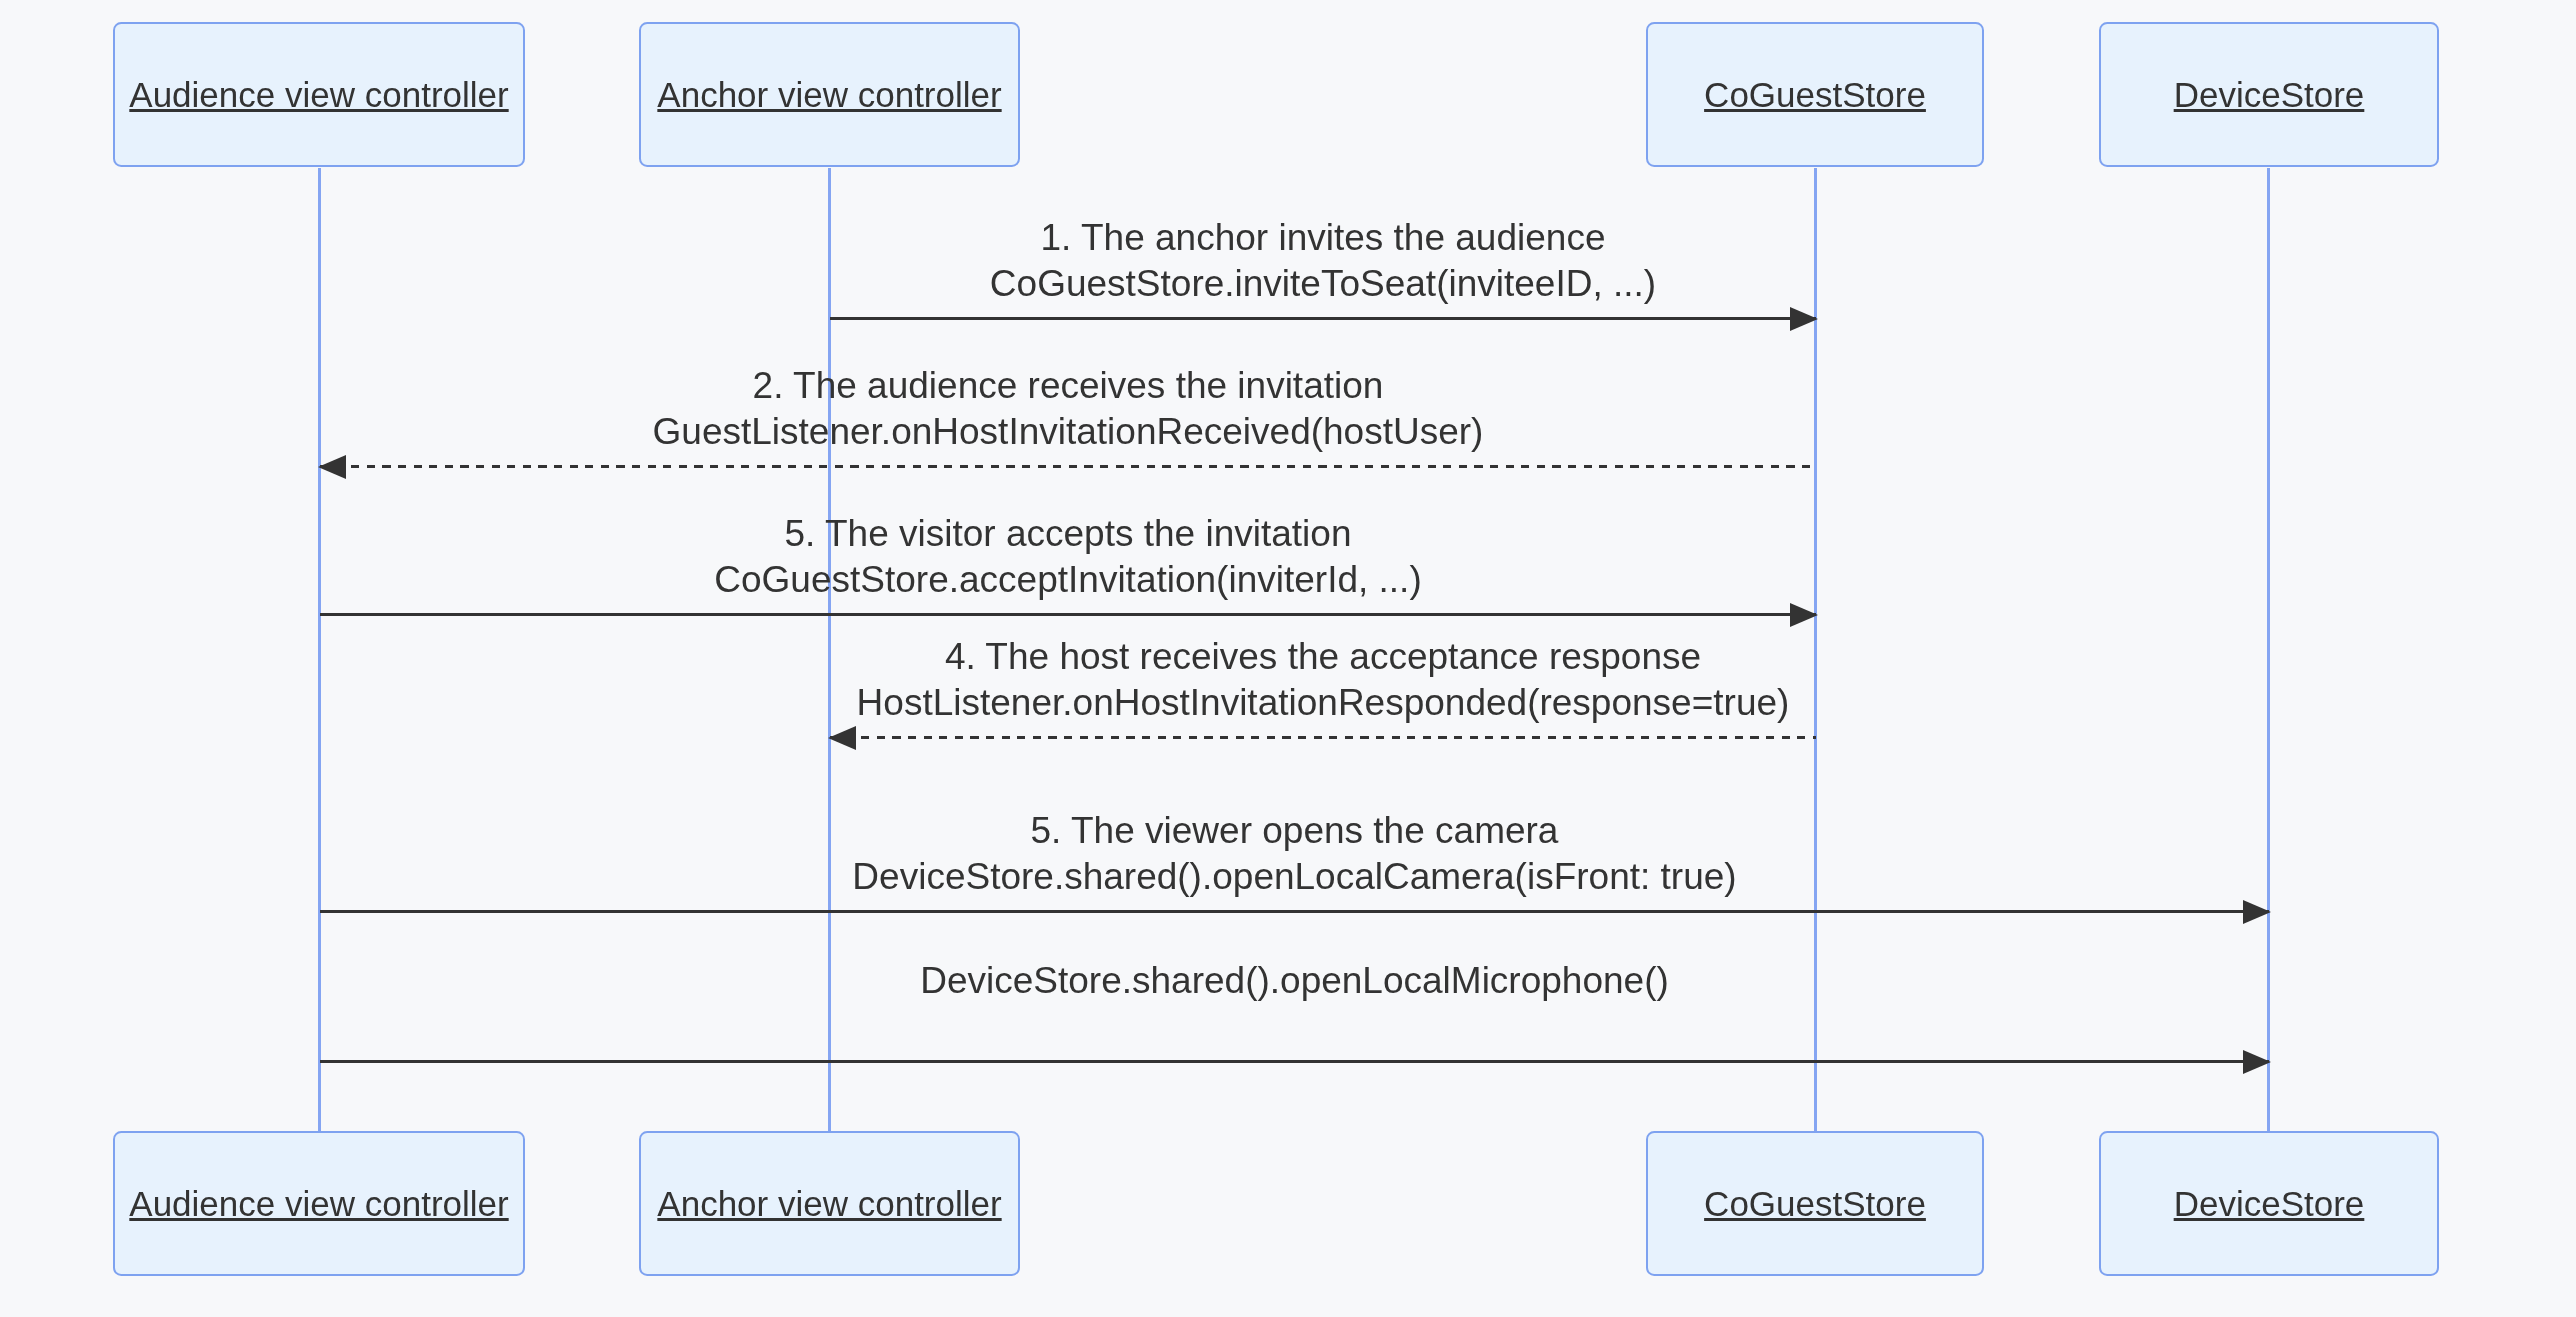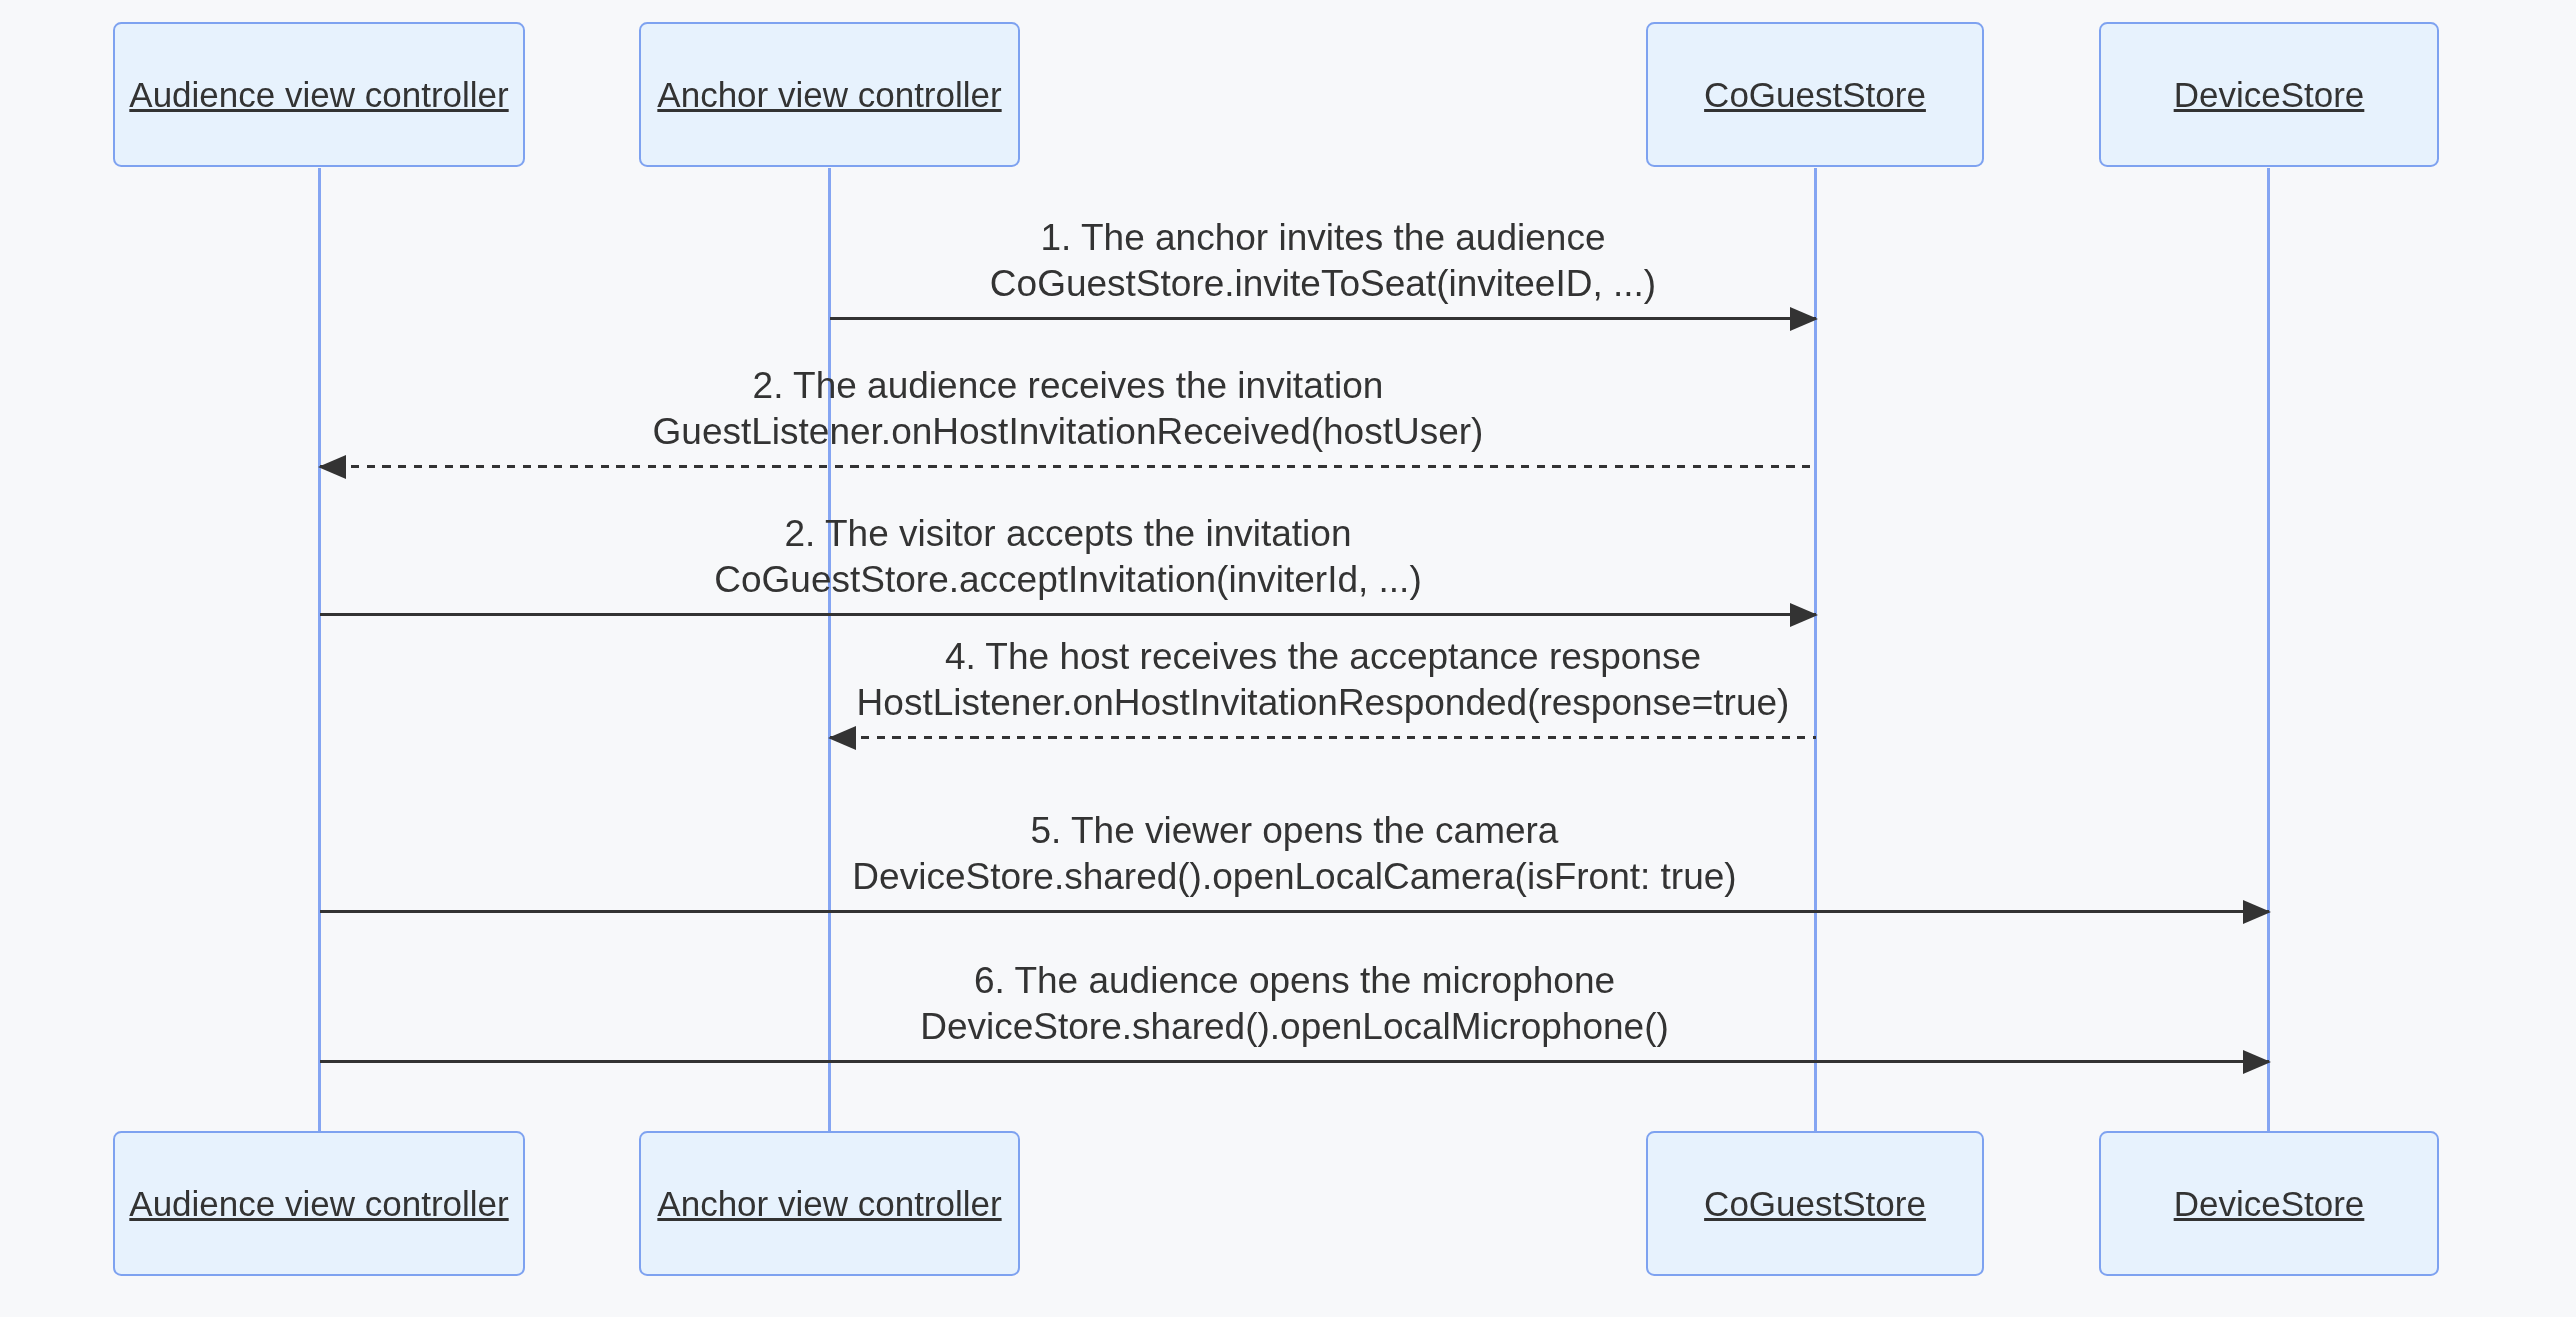--- a/index.html
+++ b/index.html
@@ -125,21 +125,21 @@
 
   <div class="msg" style="left:320px;top:363px;width:1496px">
     <div class="t">2. The audience receives the invitation</div>
     <div class="t">GuestListener.onHostInvitationReceived(hostUser)</div>
     <div class="arrowline dashed">
       <span class="head left"></span>
     </div>
   </div>
 
   <div class="msg" style="left:320px;top:511px;width:1496px">
-    <div class="t">2. The visitor accepts the invitation</div>
+    <div class="t">5. The visitor accepts the invitation</div>
     <div class="t">CoGuestStore.acceptInvitation(inviterId, ...)</div>
     <div class="arrowline solid">
       <span class="head right"></span>
     </div>
   </div>
 
   <div class="msg" style="left:830px;top:634px;width:986px">
     <div class="t">4. The host receives the acceptance response</div>
     <div class="t">HostListener.onHostInvitationResponded(response=true)</div>
     <div class="arrowline dashed">
@@ -149,21 +149,20 @@
 
   <div class="msg" style="left:320px;top:808px;width:1949px">
     <div class="t">5. The viewer opens the camera</div>
     <div class="t">DeviceStore.shared().openLocalCamera(isFront: true)</div>
     <div class="arrowline solid">
       <span class="head right"></span>
     </div>
   </div>
 
   <div class="msg" style="left:320px;top:958px;width:1949px">
-    <div class="t">6. The audience opens the microphone</div>
     <div class="t">DeviceStore.shared().openLocalMicrophone()</div>
     <div class="arrowline solid">
       <span class="head right"></span>
     </div>
   </div>
 
 </div>
 
 
 </body></html>

